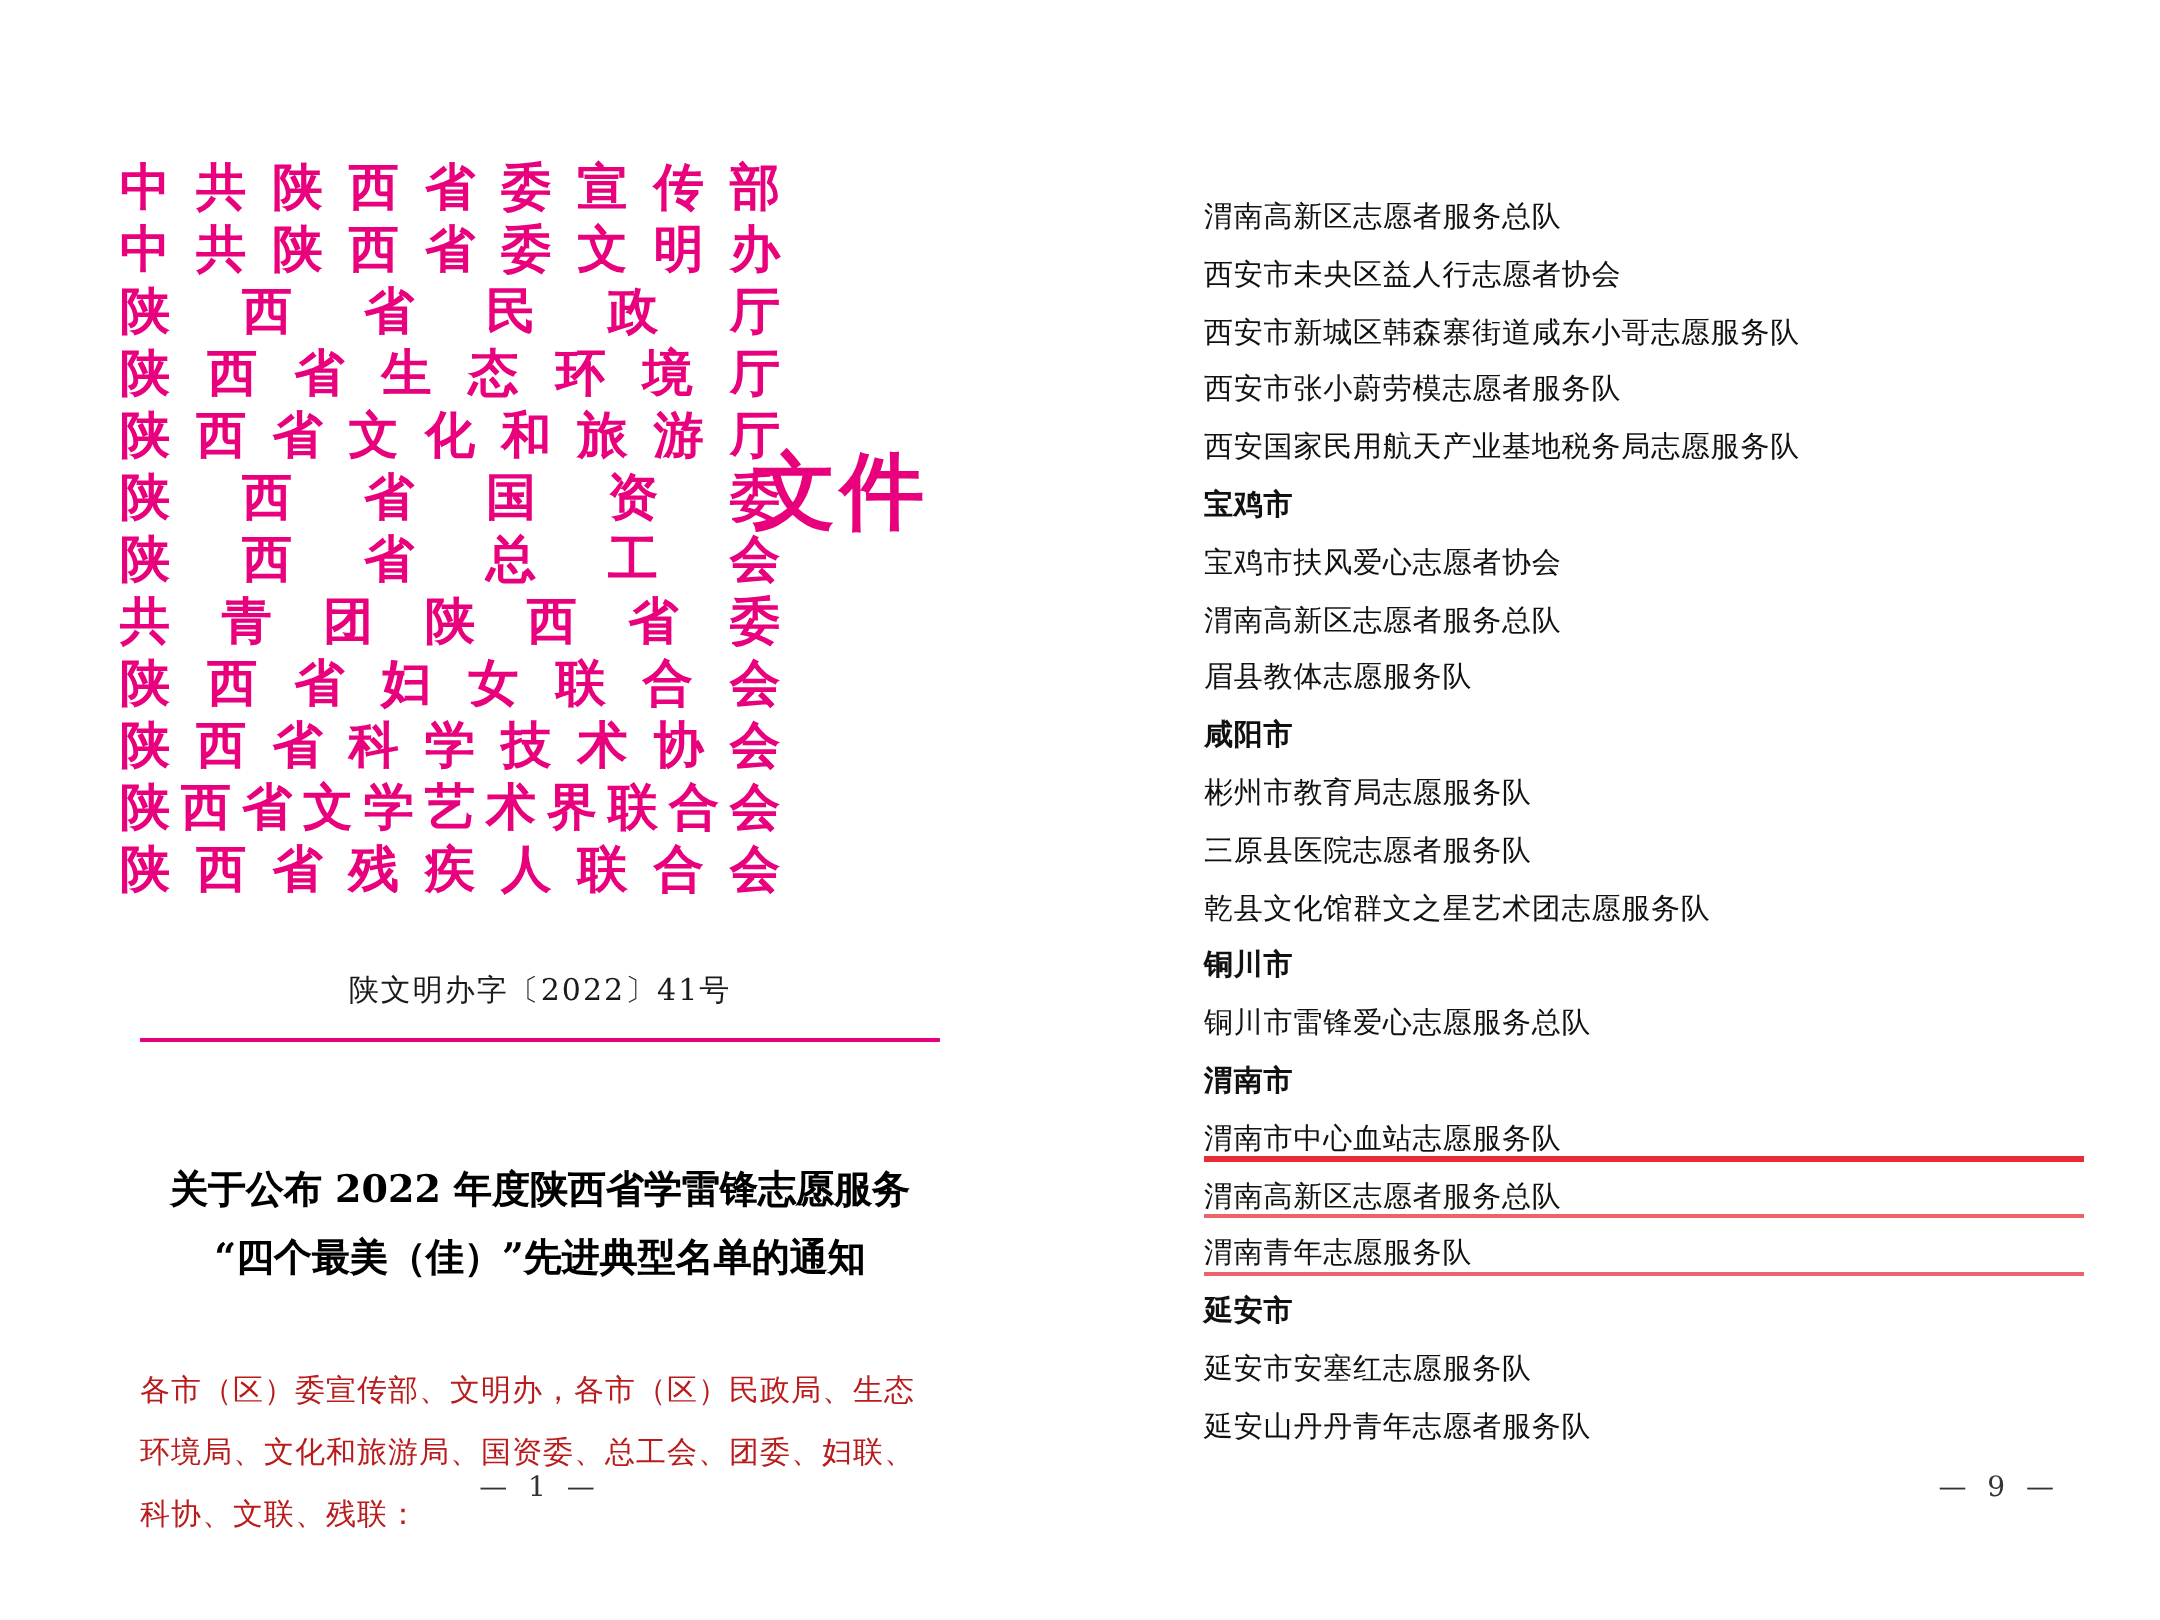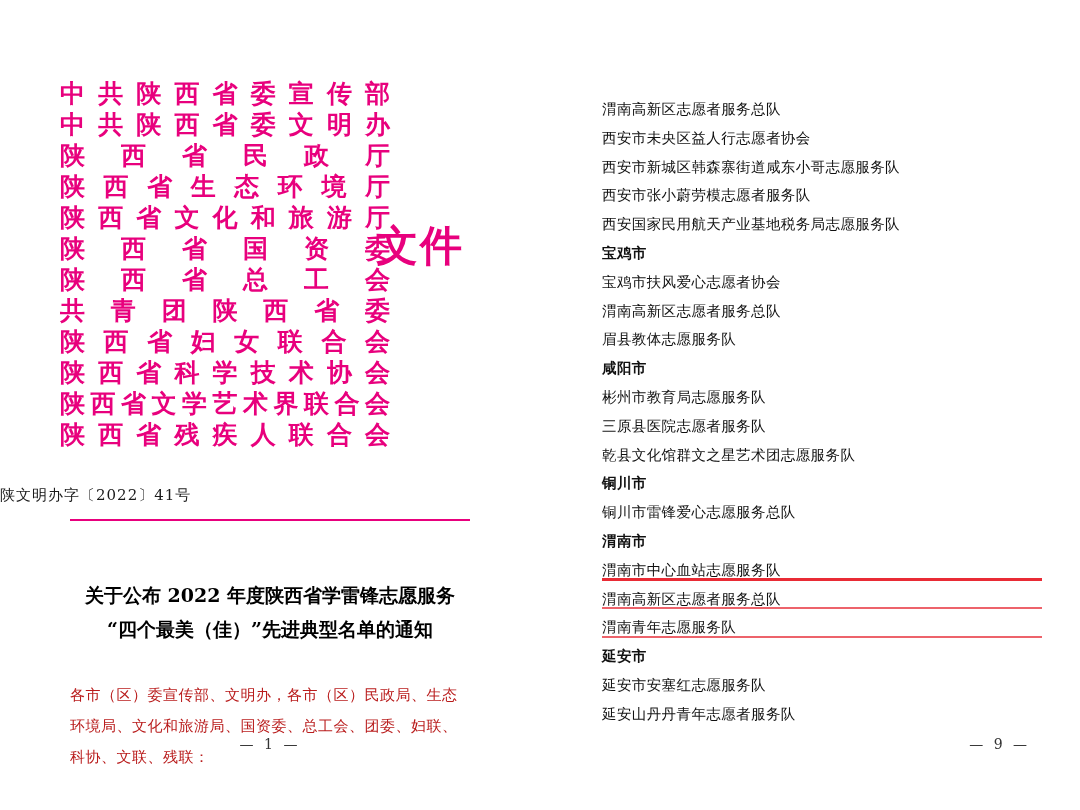--- a/index.html
+++ b/index.html
@@ -58,20 +58,21 @@
     right: 16px;
     top: 145px;
     color: #e8007d;
     font-family: "DejaVu Serif", serif;
     font-weight: bold;
     font-size: 42px;
     line-height: 46px;
     letter-spacing: 2px;
   }
   .doc-number {
+    text-align: center;
     margin-top: 36px;
     font-size: 15px;
     color: #1a1a1a;
     font-family: "DejaVu Serif", serif;
     letter-spacing: 1px;
   }
   .pink-rule {
     width: 400px;
     height: 2px;
     background: #e8007d;

